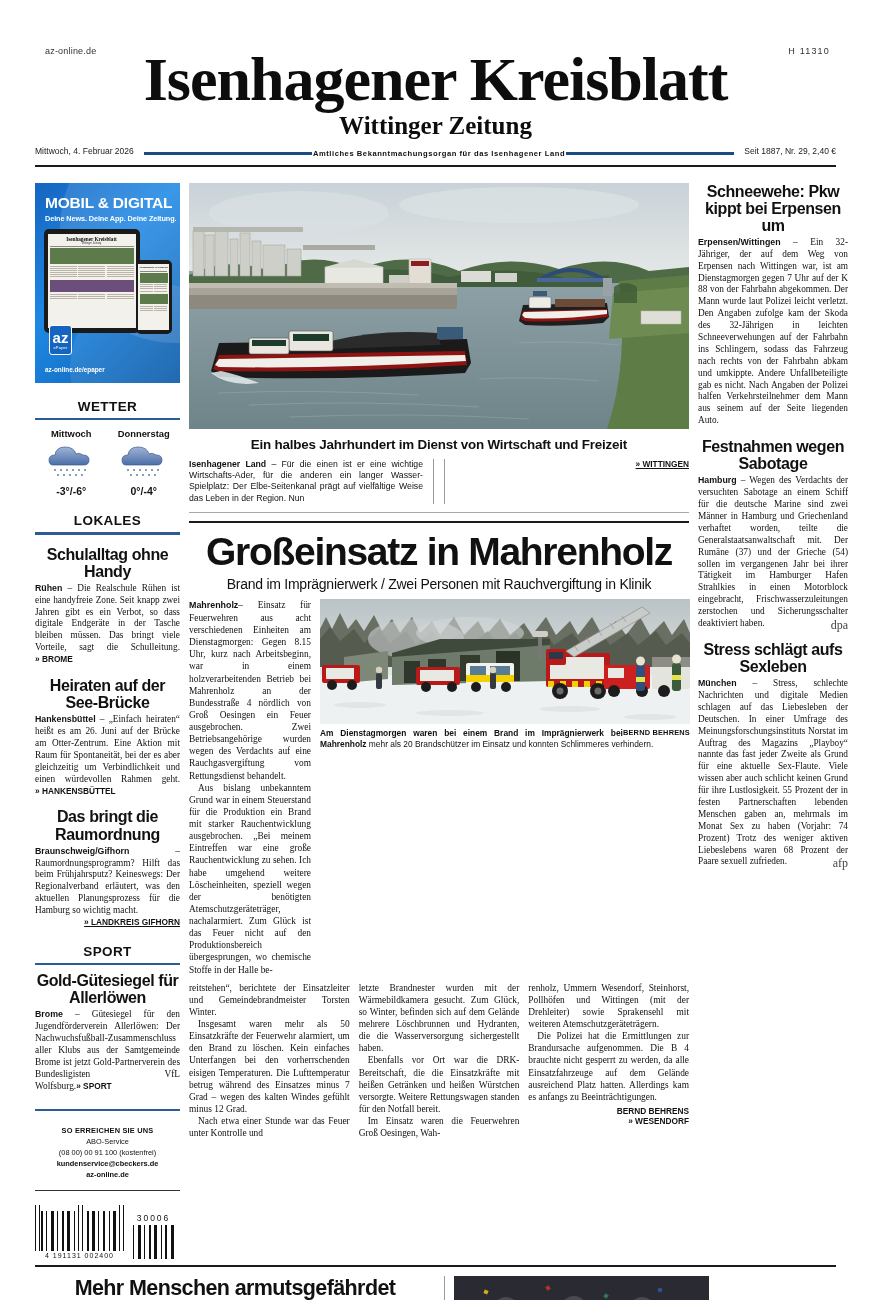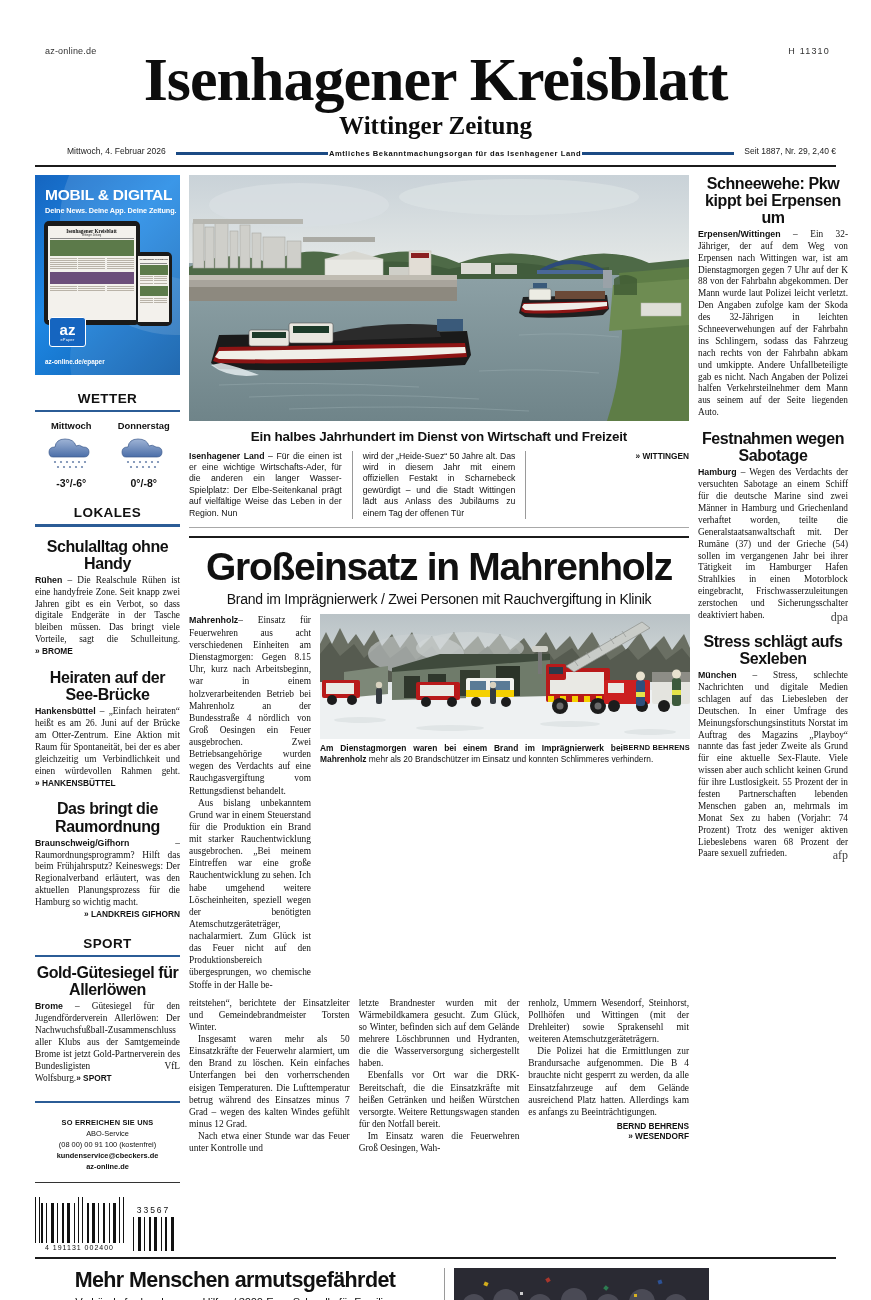--- a/index.html
+++ b/index.html
@@ -31,30 +31,30 @@
     font-family: "Liberation Serif", serif;
     font-weight: bold;
     font-size: 25px;
     margin-top: 2px;
     color: #0d0d0d;
   }
   .mh-bottom {
     display: flex; align-items: flex-end; justify-content: space-between;
     margin-top: 6px; font-size: 8.5px; color: #222;
   }
-  .mh-date { padding-bottom: 2px; white-space: nowrap; margin-left: 32px; }
+  .mh-date { padding-bottom: 2px; white-space: nowrap; }
   .mh-issue { padding-bottom: 2px; white-space: nowrap; }
   .mh-center { flex: 1; display: flex; align-items: center; gap: 1px; padding: 0 10px; }
   .mh-rule { flex: 1; height: 3px; background: #1b4a84; }
   .mh-organ { font-size: 7.6px; font-weight: bold; letter-spacing: .55px; white-space: nowrap; color: #111; }
 
   .top-divider { height: 2px; background: #1b1b1b; margin-top: 7px; }
 
   
-  .cols { display: flex; gap: 9px; margin-top: 8px; }
+  .cols { display: flex; gap: 9px; margin-top: 16px; }
   .col-left { width: 145px; flex: none; }
   .col-mid { width: 500px; flex: none; }
   .col-right { width: 150px; flex: none; }
 
   
   .ad {
     position: relative; height: 200px; overflow: hidden;
     background: linear-gradient(135deg,#1565c0 0%,#1e88e5 42%,#0d5ba8 100%);
     color: #fff;
   }
@@ -79,21 +79,21 @@
   .t-sub { font-size: 2.6px; text-align: center; color: #333; }
   .t-rule { height: .5px; background: #888; margin: 1.5px 2px; }
   .t-body { display: flex; gap: 1.5px; padding: 0 2px; }
   .t-colline { flex: 1; }
   .t-line { height: 1px; background: #b9b3a8; margin-bottom: 1.2px; }
   .t-photo { height: 16px; background: #5c7a4a; margin: 1.5px 2px; }
   .t-photo2 { height: 12px; background: #6b4e7a; margin: 1.5px 2px; }
   .p-mast { font-size: 2.9px; padding-top: 1.5px; }
   .p-photo { height: 10px; background: #5c7a4a; margin: 1.5px 1.5px; }
   .az-badge {
-    position: absolute; left: 14px; bottom: 28px; width: 37px; height: 30px;
+    position: absolute; left: 14px; bottom: 28px; width: 23px; height: 30px;
     background: #1565c0; border: 1.6px solid #fff; border-radius: 3px;
     display: flex; flex-direction: column; align-items: center; justify-content: center; color: #fff;
   }
   .az-badge .az { font-size: 15px; font-weight: bold; line-height: 1; }
   .az-badge .ep { font-size: 4px; letter-spacing: .2px; }
   .ad-foot { position: absolute; left: 10px; bottom: 10px; font-size: 6.4px; font-weight: bold; }
 
   
   .sec-head {
     text-align: center; font-size: 13.5px; font-weight: bold; letter-spacing: .4px;
@@ -113,21 +113,21 @@
   .side-h {
     text-align: center; font-size: 16px; font-weight: bold; line-height: 1.07;
     letter-spacing: -.4px; color: #111; margin-bottom: 3px;
   }
   .side-b {
     font-family: "Liberation Serif", serif; font-size: 9.3px; line-height: 1.28;
     text-align: justify; color: #111; hyphens: auto;
   }
   .side-b b { font-family: "Liberation Sans", sans-serif; font-size: 8.8px; }
   .ref { font-family: "Liberation Sans", sans-serif; font-weight: bold; font-size: 8.3px; white-space: nowrap; }
-  .ref-r { display: block; text-align: right; }
+  .ref-r { display: block; text-align: right; text-decoration: underline; }
 
   
   .contact {
     text-align: center; font-size: 7.4px; line-height: 1.5; font-weight: bold;
     margin-top: 14px; color: #111;
   }
   .contact .lbl { letter-spacing: .2px; }
   .contact .norm { font-weight: normal; }
   .contact-rule { height: 2.5px; background: #2b5c96; margin-bottom: 9px; }
   .contact-rule-b { height: 1.6px; background: #333; margin-top: 9px; }
@@ -367,21 +367,21 @@
                   <circle cx="38" cy="27" r="1.1"></circle>
                   <circle cx="44" cy="27" r="1.1"></circle>
                 <circle cx="17" cy="32" r="1.1"></circle>
                   <circle cx="23" cy="32" r="1.1"></circle>
                   <circle cx="29" cy="32" r="1.1"></circle>
                 <circle cx="35" cy="32" r="1.1"></circle>
                   <circle cx="41" cy="32" r="1.1"></circle>
               </g>
             </svg>
           </div>
-          <div class="wx-temp">0°/-8°</div>
+          <div class="wx-temp">0°/-4°</div>
         </div>
       </div>
 
       <div class="sec-head">LOKALES</div>
       <div class="sec-rule"></div>
 
       <div class="side-story">
         <div class="side-h">Schulalltag ohne Handy</div>
         <div class="side-b"><b>Rühen</b> <span>– Die Realschule Rühen ist eine handyfreie Zone. Seit knapp zwei Jahren gibt es ein Verbot, so dass digitale Endgeräte in der Tasche bleiben müssen. Das bringt viele Vorteile, sagt die Schulleitung.</span> <span class="ref">» BROME</span></div>
       </div>
@@ -454,21 +454,21 @@
             <span style="width:1px;height:40px;background:#fff"></span>
               <span style="width:3px;height:40px"></span>
             <span style="width:1px;height:46px;background:#fff"></span>
               <span style="width:1px;height:46px"></span>
             <span style="width:1px;height:46px;background:#fff"></span>
               <span style="width:1px;height:46px"></span>
           </div>
           <div class="bc-num">4 191131 002400</div>
         </div>
         <div>
-          <div class="bc-addon-num">33567</div>
+          <div class="bc-addon-num">30006</div>
           <div class="bc" style="height:34px">
             <span style="width:1px;height:34px"></span>
               <span style="width:2px;height:34px;background:#fff"></span>
             <span style="width:3px;height:34px"></span>
               <span style="width:1px;height:34px;background:#fff"></span>
             <span style="width:1px;height:34px"></span>
               <span style="width:2px;height:34px;background:#fff"></span>
             <span style="width:2px;height:34px"></span>
               <span style="width:1px;height:34px;background:#fff"></span>
             <span style="width:3px;height:34px"></span>
@@ -572,23 +572,20 @@
         </svg>
       </div>
 
       <div class="cap-head">Ein halbes Jahrhundert im Dienst von Wirtschaft und Freizeit</div>
 
       <div class="lead-cols">
         <div class="lead-col">
           <div class="lead-t"><b>Isenhagener Land</b> <span>– Für die einen ist er eine wichtige Wirtschafts-Ader, für die anderen ein langer Wasser-Spielplatz: Der Elbe-Seitenkanal prägt auf vielfältige Weise das Leben in der Region. Nun</span></div>
         </div>
         <div class="vrule"></div>
-        <div class="lead-col">
-          <div class="lead-t">wird der „Heide-Suez“ 50 Jahre alt. Das wird in diesem Jahr mit einem offiziellen Festakt in Scharnebeck gewürdigt – und die Stadt Wittingen lädt aus Anlass des Jubiläums zu einem Tag der offenen Tür</div>
-        </div>
         <div class="vrule"></div>
         <div class="lead-col">
           <div class="lead-t"> <span class="ref ref-r">» WITTINGEN</span></div>
         </div>
       </div>
 
       <div class="hr-light"></div>
       <div class="hr-dark"></div>
 
       <div class="big-h">Großeinsatz in Mahrenholz</div>

